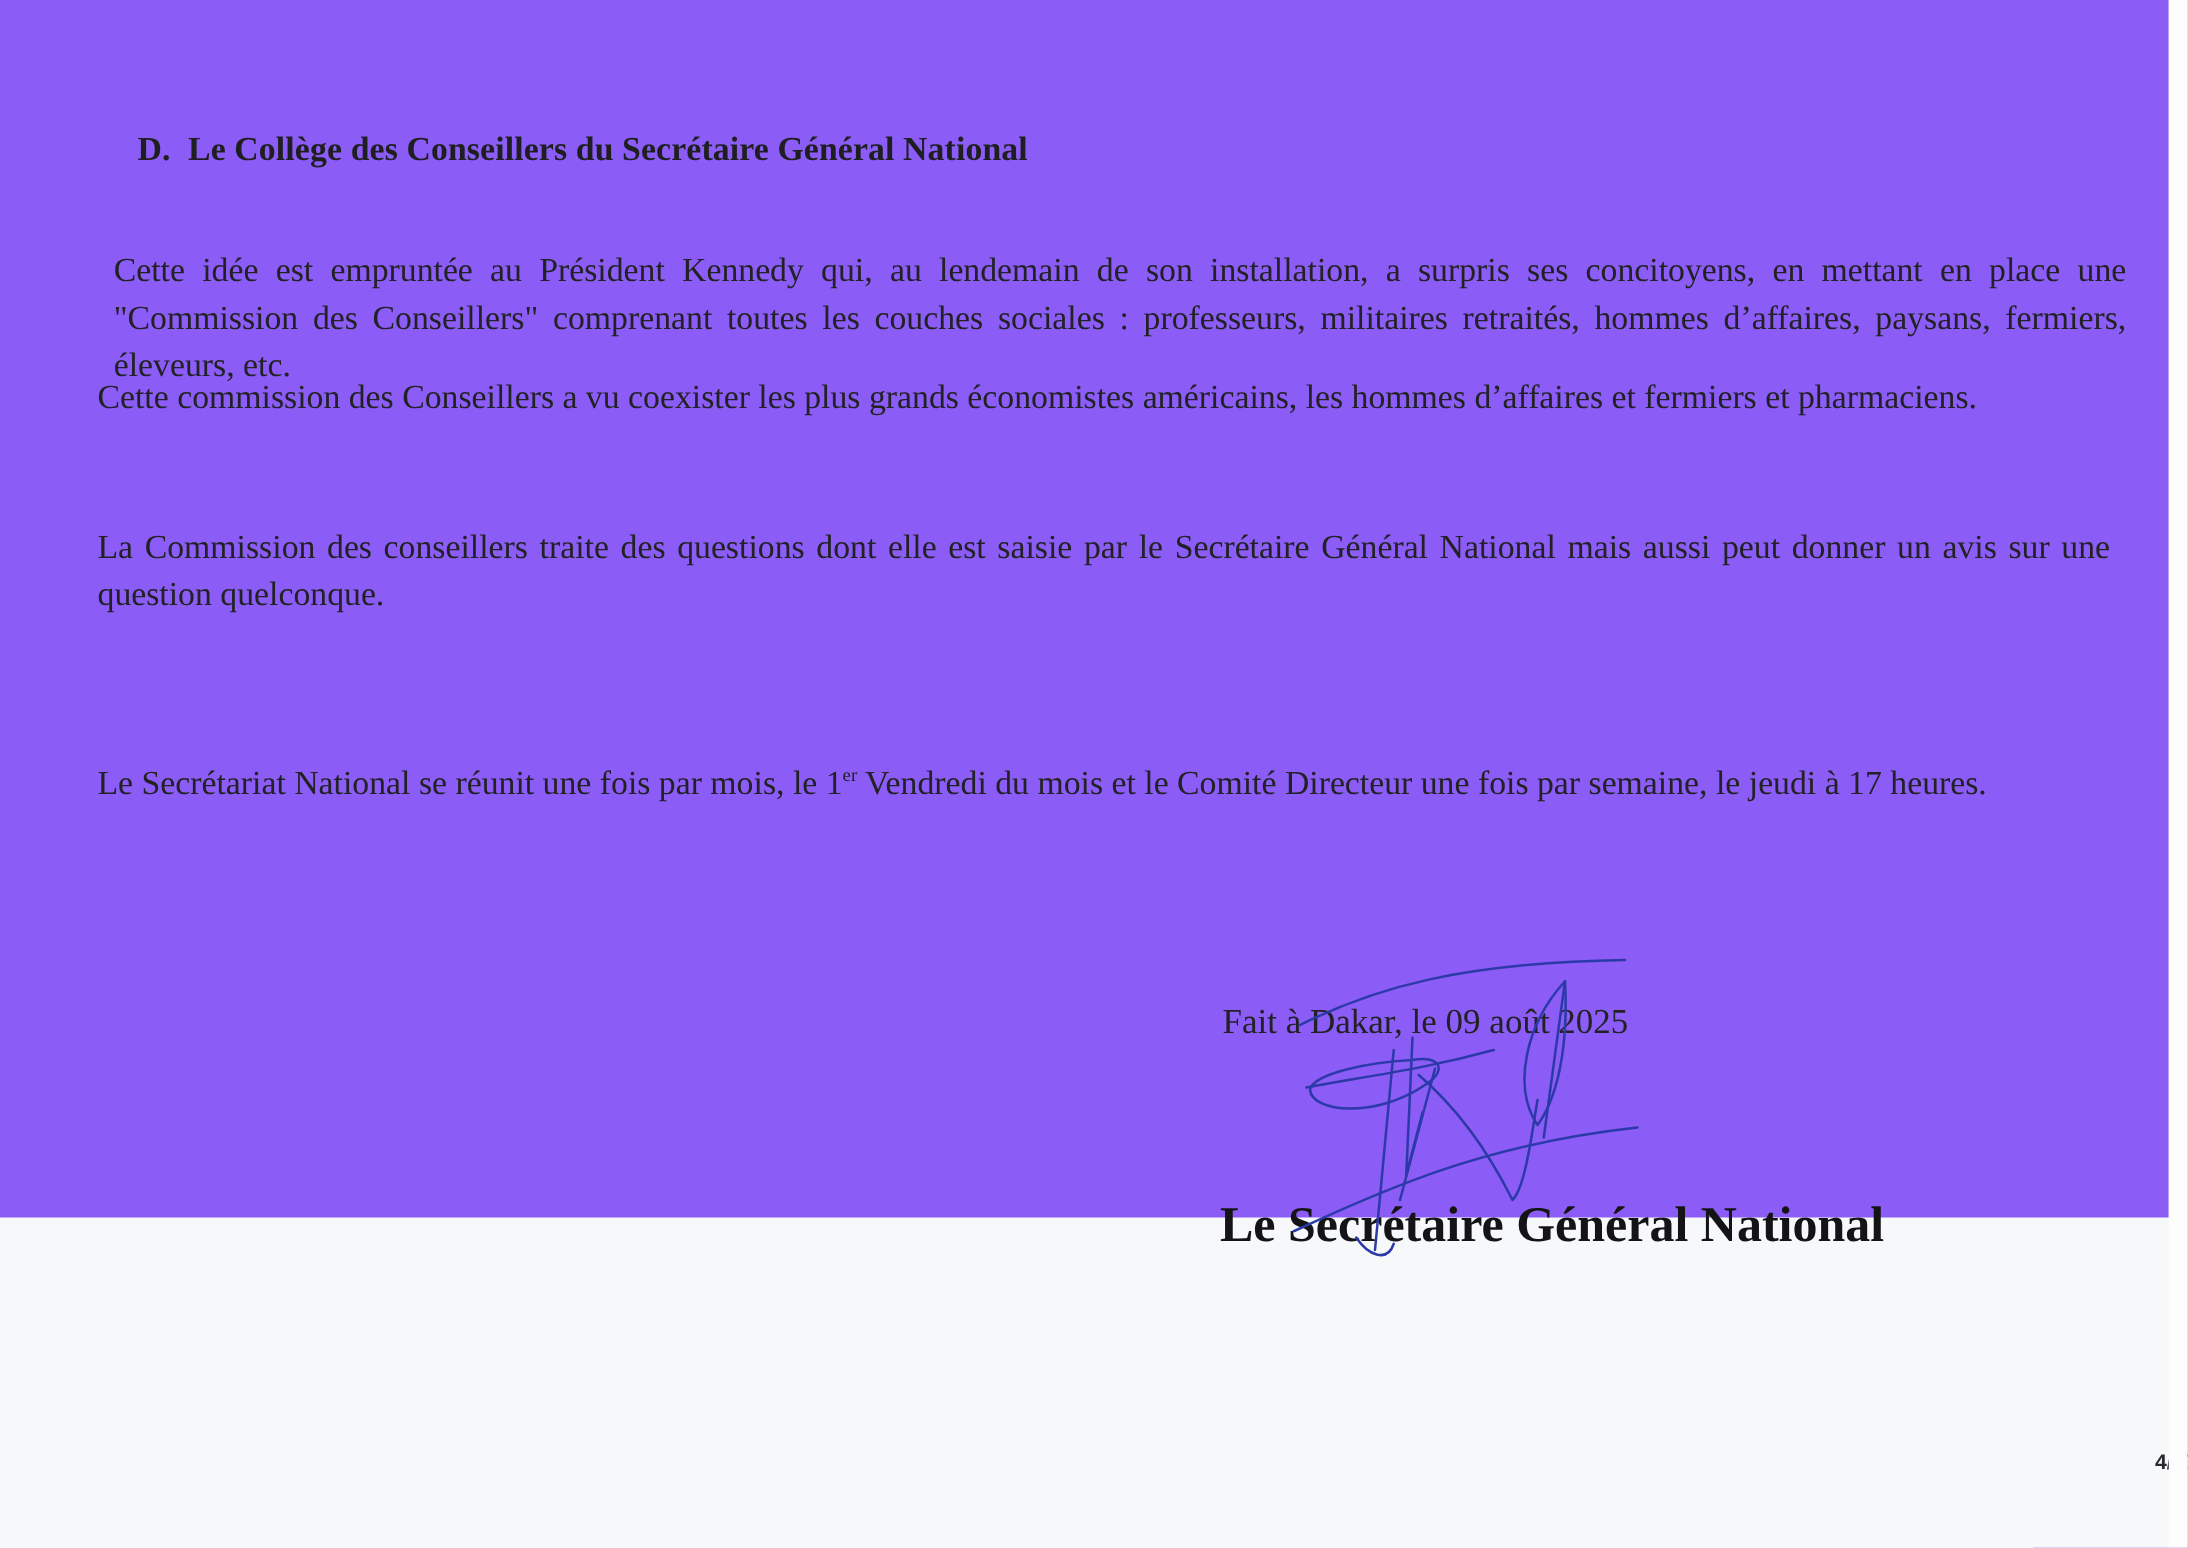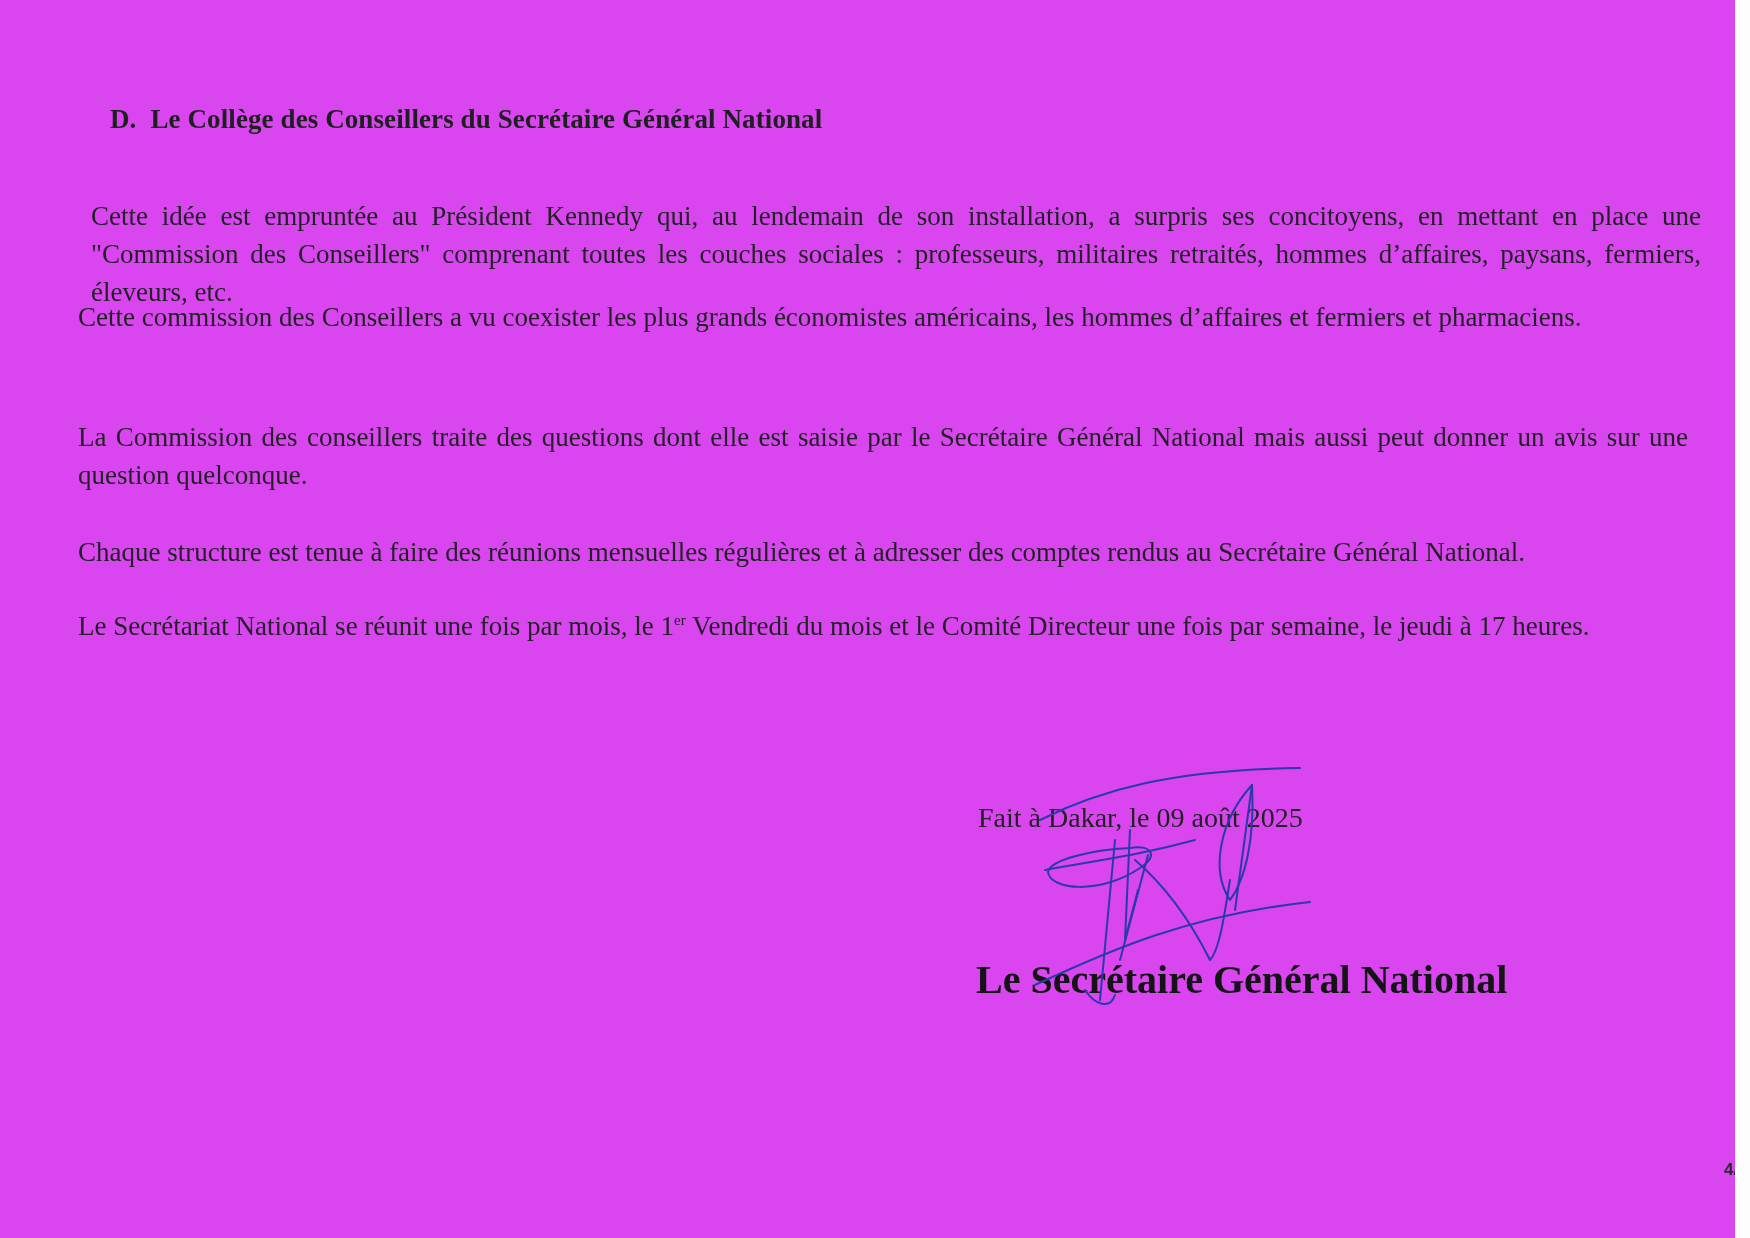--- a/index.html
+++ b/index.html
@@ -12,22 +12,22 @@
       height: 1238px;
       position: relative;
       overflow: hidden;
       font-family: "Liberation Serif", serif;
       color: #1f1f22;
     }
     .page {
       position: absolute;
       left: 0; top: 0;
       width: 1735px;
-      height: 1238px;
-      background: #d946ef;
+      height: 974px;
+      background: #8b5cf6;
     }
     .edge {
       position: absolute;
       right: 0; top: 0;
       width: 15px; height: 1238px;
       background: #fdfdfe;
     }
     .heading {
       position: absolute;
       left: 110px;
@@ -98,21 +98,20 @@
   <div class="heading">
     <span class="letter">D.</span><span>Le Collège des Conseillers du Secrétaire Général National</span>
   </div>
 
   <p class="body-text" id="p1" style="margin:13px">Cette idée est empruntée au Président Kennedy qui, au lendemain de son installation, a surpris ses concitoyens, en mettant en place une "Commission des Conseillers" comprenant toutes les couches sociales : professeurs, militaires retraités, hommes d’affaires, paysans, fermiers, éleveurs, etc.</p>
 
   <p class="body-text" id="p3" style="margin:0">La Commission des conseillers traite des questions dont elle est saisie par le Secrétaire Général National mais aussi peut donner un avis sur une question quelconque.</p>
 
   <p class="body-text" id="p2" style="margin:0">Cette commission des Conseillers a vu coexister les plus grands économistes américains, les hommes d’affaires et fermiers et pharmaciens.</p>
 
-  <p class="body-text" id="p4" style="margin:0">Chaque structure est tenue à faire des réunions mensuelles régulières et à adresser des comptes rendus au Secrétaire Général National.</p>
 
   <p class="body-text" id="p5" style="margin:0"><span>Le Secrétariat National se réunit une fois par mois, le 1</span><sup>er</sup><span> Vendredi du mois et le Comité Directeur une fois par semaine, le jeudi à 17 heures.</span></p>
 
   <div class="place-date">Fait à Dakar, le 09 août 2025</div>
 
   <div class="sig-title">Le Secrétaire Général National</div>
 
   <svg class="signature" viewBox="0 0 300 260" fill="none" stroke="#2b3aa8" stroke-width="2" stroke-linecap="round" stroke-linejoin="round">
 
     <path d="M20 60 C 80 30, 150 10, 280 8"></path>

